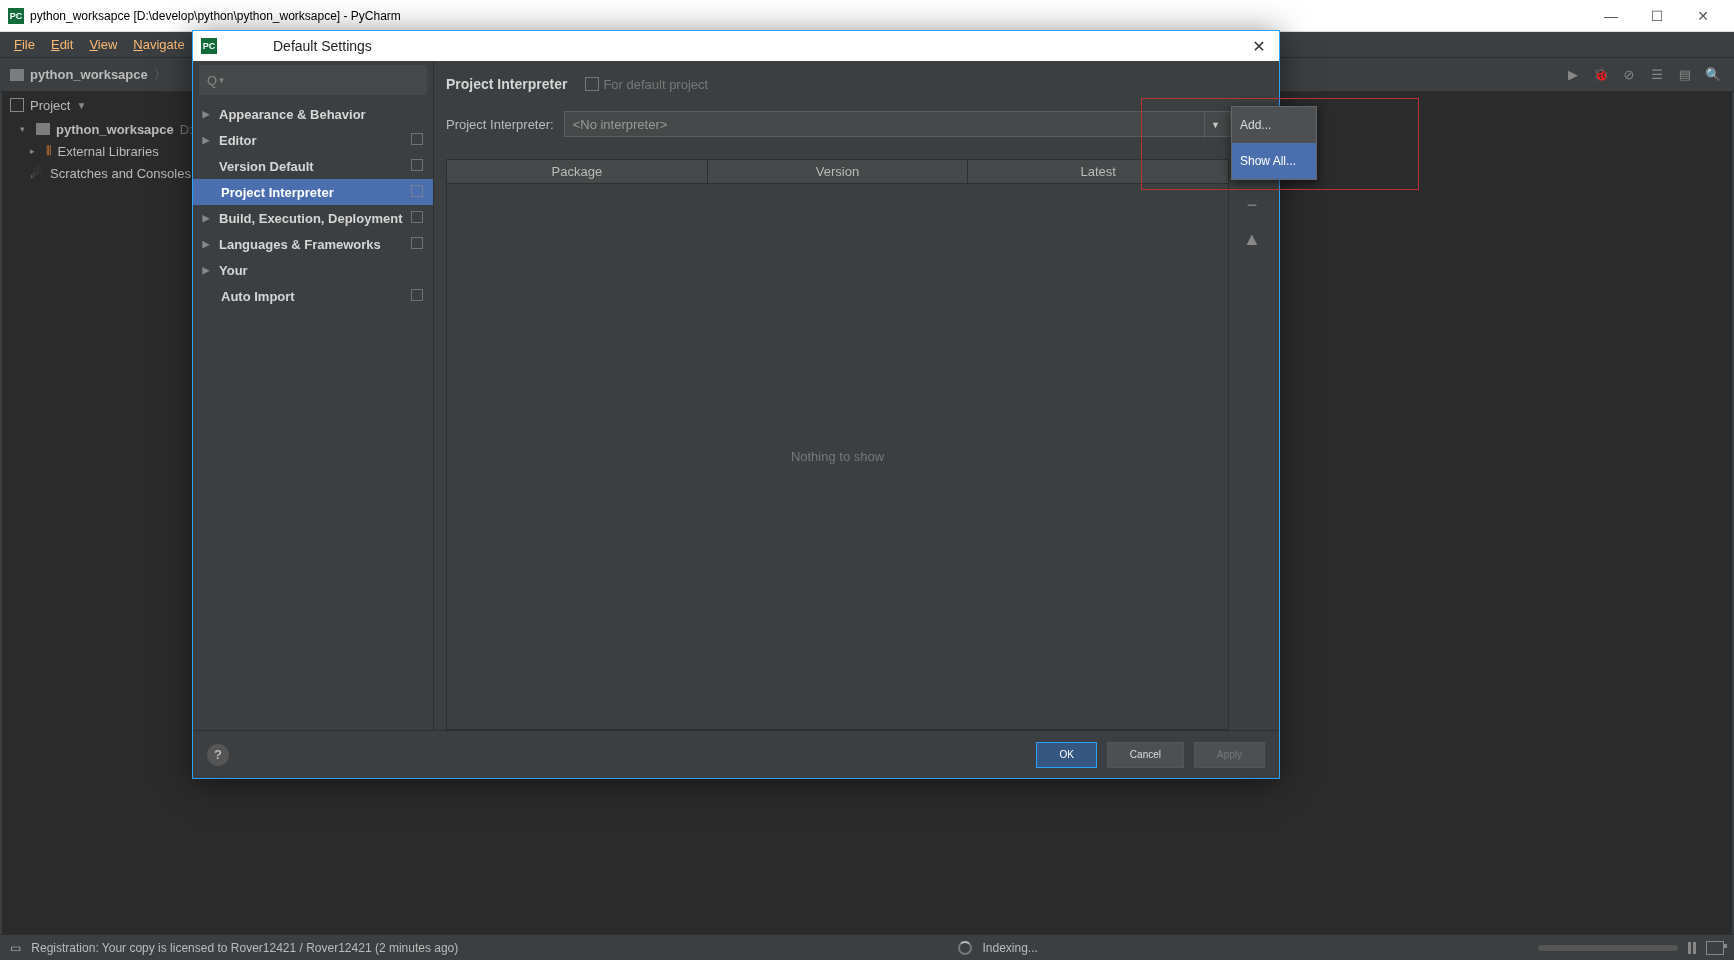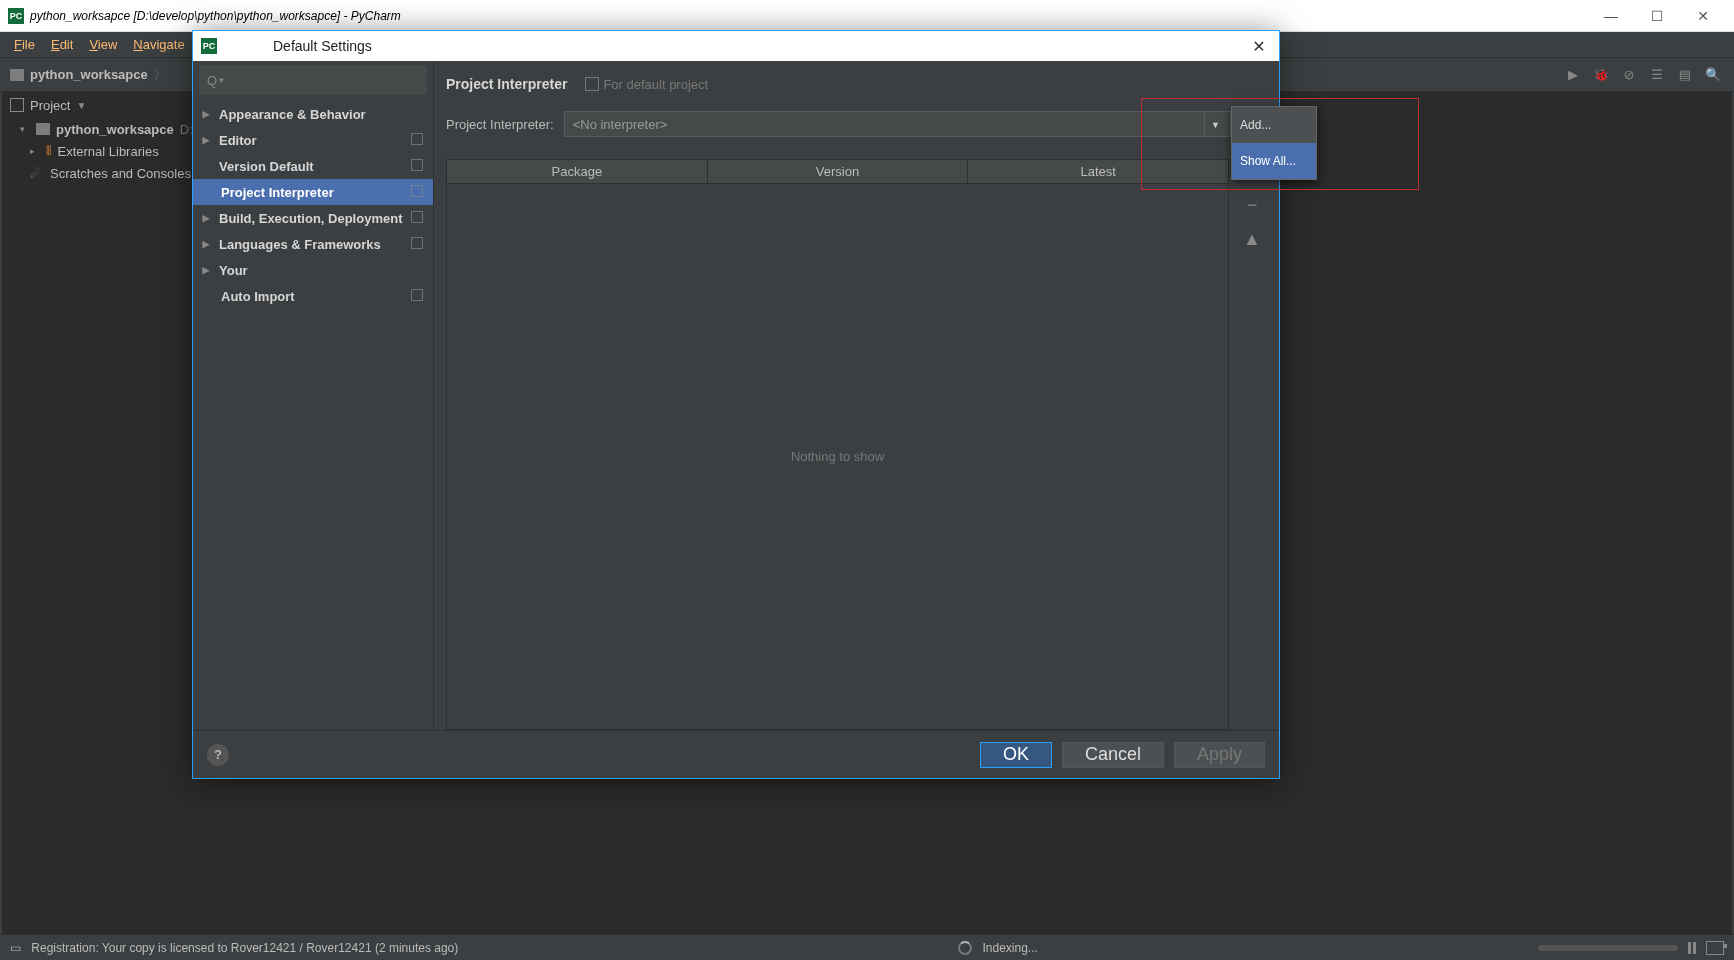--- a/index.html
+++ b/index.html
@@ -1,21 +1,21 @@
 <!DOCTYPE html>
 <html><head>
 <meta charset="utf-8">
 <style>
 * { box-sizing: border-box; margin: 0; padding: 0; font-family: "Segoe UI", Tahoma, sans-serif; }
 html, body { width: 1734px; height: 960px; overflow: hidden; background: #3c3f41; color: #bbbbbb; font-size: 13px; }
 
 
 .titlebar { height: 32px; background: #ffffff; color: #333; display: flex; align-items: center; padding: 0 8px; border-bottom: 1px solid #ddd; }
 .titlebar .app-icon { width: 16px; height: 16px; background: #146b3a; margin-right: 6px; display:flex;align-items:center;justify-content:center;color:#fff;font-size:9px;font-weight:bold;}
-.titlebar .title-text { flex: 1; font-size: 12px; color:#000;font-style:italic;}
+.titlebar .title-text { flex: 1; font-size: 12px; color:#000;}
 .titlebar .win-controls { display: flex; gap: 0; }
 .titlebar .win-btn { width: 46px; height: 32px; display:flex; align-items:center; justify-content:center; color:#555; font-size:14px;}
 
 
 .menubar { height: 26px; background: #3c3f41; display: flex; align-items: center; padding: 0 6px; gap: 0; border-bottom: 1px solid #2d2f30;}
 .menubar .menu-item { padding: 3px 8px; color: #fdba74; font-size: 13px; }
 .menubar .menu-item u { text-decoration: underline; }
 
 
 .toolbar { height: 34px; background: #3c3f41; display:flex; align-items:center; padding: 0 10px; border-bottom: 1px solid #2d2f30;}
@@ -82,21 +82,21 @@
 .pkg-head{height:24px;display:flex;background:#45494a;border-bottom:1px solid #2d2f30;}
 .pkg-head .col{flex:1;display:flex;align-items:center;justify-content:center;color:#bbb;font-size:13px;border-right:1px solid #2d2f30;}
 .pkg-head .col:last-child{border-right:none;}
 .pkg-body{flex:1;display:flex;align-items:center;justify-content:center;color:#777;font-size:13px;}
 .pkg-side{width:30px;display:flex;flex-direction:column;align-items:center;padding-top:2px;gap:14px;}
 .pkg-side .side-btn{width:20px;height:20px;display:flex;align-items:center;justify-content:center;color:#888;font-size:18px;}
 
 .dlg-footer{height:48px;border-top:1px solid #2d2f30;display:flex;align-items:center;padding:0 14px;gap:10px;}
 .dlg-footer .help{width:22px;height:22px;border-radius:50%;background:#555;color:#bbb;display:flex;align-items:center;justify-content:center;font-size:13px;font-weight:bold;}
 .dlg-footer .f-spacer{flex:1;}
-.dlg-footer .btn{height:26px;padding:0 22px;border:1px solid #555;background:#4c5052;color:#ddd;font-size:18px;display:flex;align-items:center;justify-content:center;}
+.dlg-footer .btn{height:26px;padding:0 22px;border:1px solid #555;background:#4c5052;color:#ddd;font-size:10px;display:flex;align-items:center;justify-content:center;}
 .dlg-footer .btn.primary{background:#365880;border-color:#2aa0ff;color:#fff;}
 .dlg-footer .btn.disabled{color:#777;}
 
 
 .gear-menu{position:absolute;left:1231px;top:106px;width:86px;background:#4c5052;border:1px solid #666;box-shadow:0 3px 10px rgba(0,0,0,.6);z-index:50;}
 .gear-menu .gm-item{height:36px;display:flex;align-items:center;padding:0 8px;color:#ddd;font-size:12px;}
 .gear-menu .gm-item.sel{background:#4b6eaf;color:#fff;}
 
 
 .red-box{position:absolute;left:1141px;top:98px;width:278px;height:92px;border:1px solid #b83232;z-index:60;pointer-events:none;}

